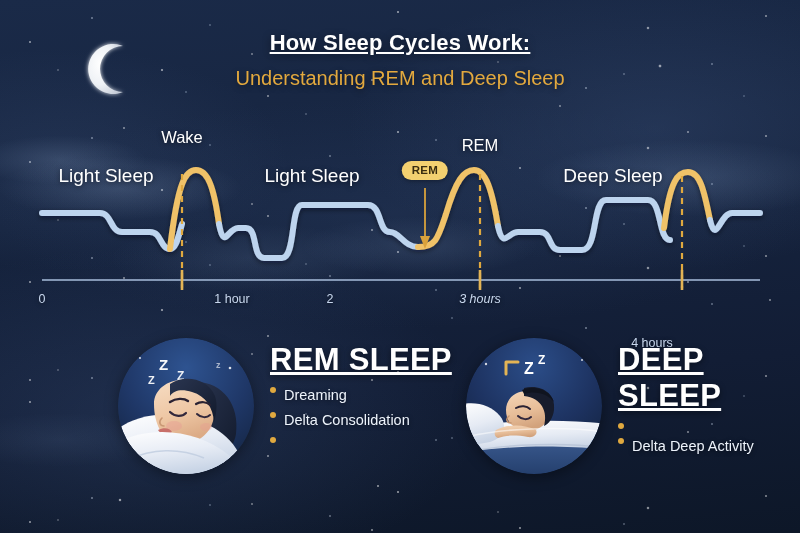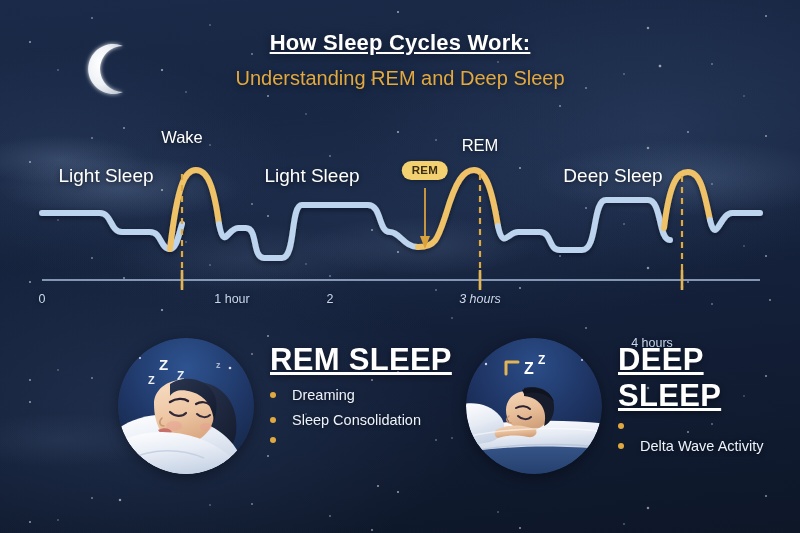--- a/index.html
+++ b/index.html
@@ -190,23 +190,21 @@
     color: #ffffff;
     font-size: 31px;
     font-weight: bold;
     letter-spacing: .3px;
     margin: 0 0 8px 0;
     text-shadow: 0 2px 6px rgba(0,0,0,.45);
     text-decoration: underline;
   }
   .bullet {
     display: flex;
-    align-items: center;
     margin-top: 9px;
-    gap: 8px;
   }
   .dot {
     width: 6px;
     height: 6px;
     border-radius: 50%;
     background: #e0a93f;
     flex: 0 0 auto;
     margin-right: 8px;
   }
   .bullet-text {
@@ -406,21 +404,21 @@
         </svg>
       </div>
       <div class="panel-text">
         <div class="panel-title">REM SLEEP</div>
         <div class="bullet">
           <span class="dot"></span>
           <span class="bullet-text">Dreaming</span>
         </div>
         <div class="bullet">
           <span class="dot"></span>
-          <span class="bullet-text">Sleep Consolidation</span>
+          <span class="bullet-text">Delta Consolidation</span>
         </div>
         <div class="bullet">
           <span class="dot"></span>
         </div>
       </div>
     </div>
 
     <div class="panel panel-deep">
       <div class="circle-illus">
         <svg viewBox="0 0 136 136" width="136" height="136">
@@ -483,19 +481,19 @@
           </g>
         </svg>
       </div>
       <div class="panel-text">
         <div class="panel-title">DEEP SLEEP</div>
         <div class="bullet">
           <span class="dot"></span>
         </div>
         <div class="bullet">
           <span class="dot"></span>
-          <span class="bullet-text">Delta Wave Activity</span>
+          <span class="bullet-text">Delta Deep Activity</span>
         </div>
       </div>
     </div>
 
   </div>
 </div>
 
 </body></html>

